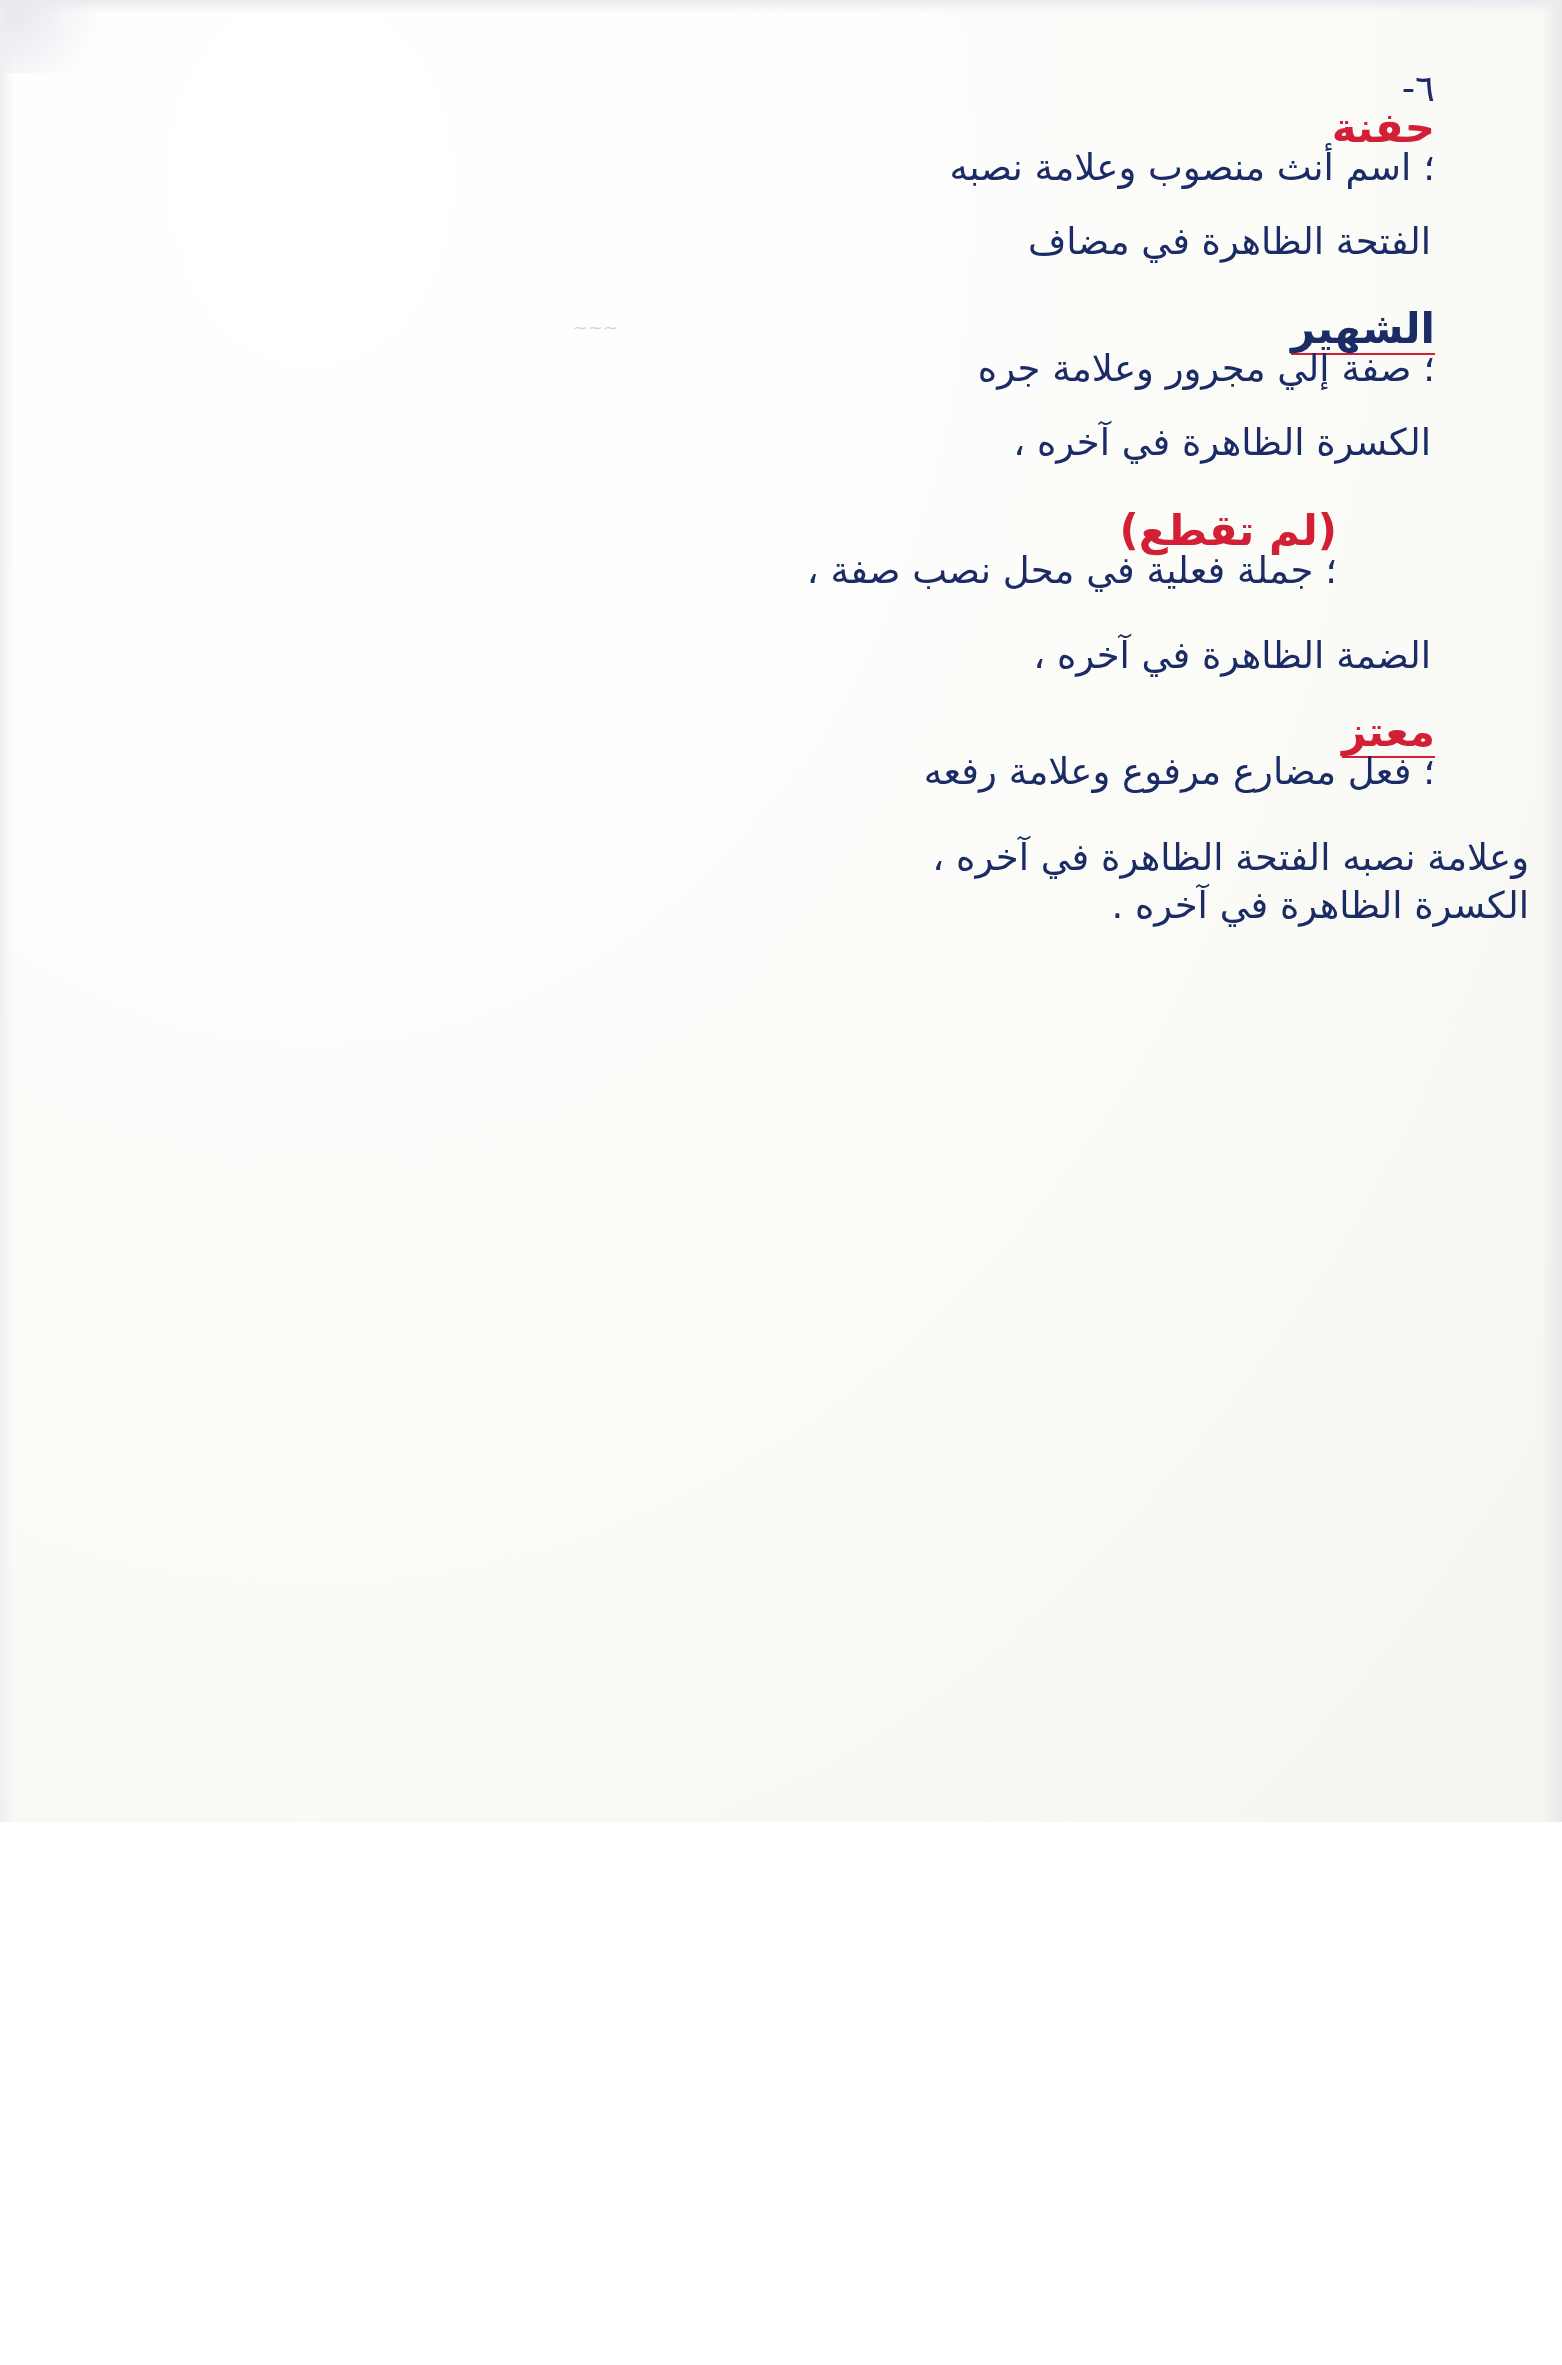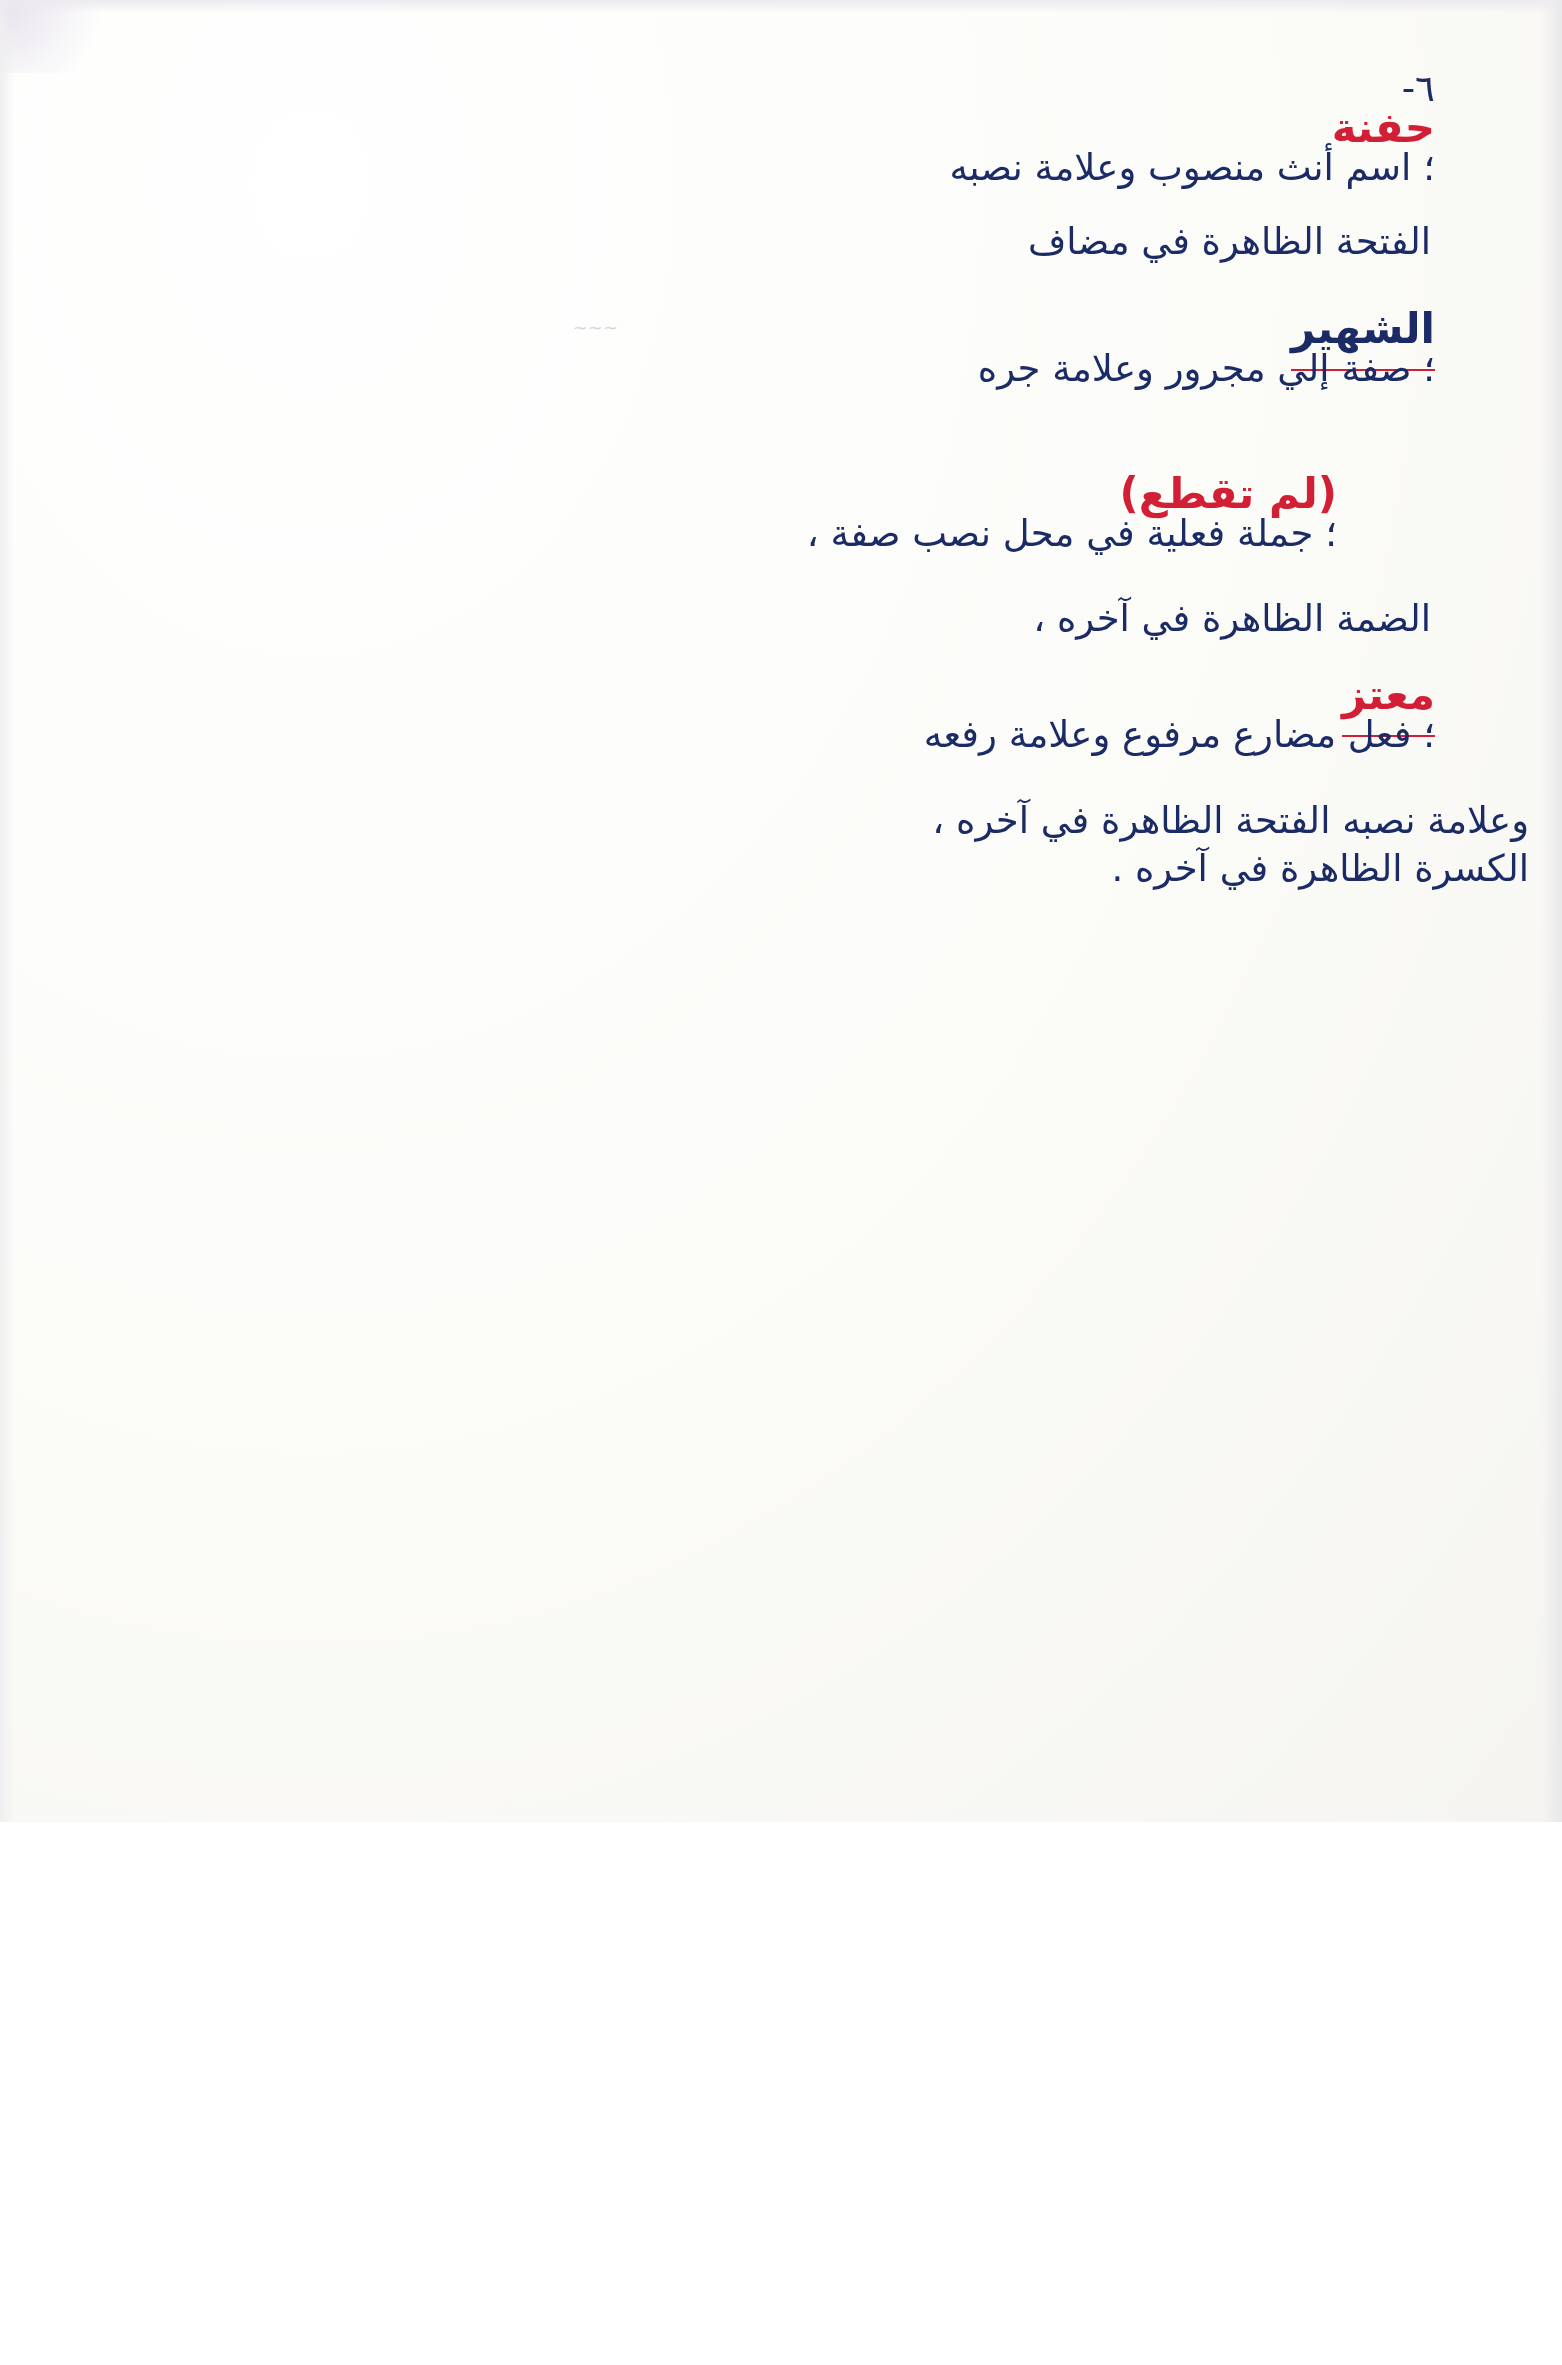--- a/index.html
+++ b/index.html
@@ -77,21 +77,21 @@
     padding-right: 98px;
   }
   .term {
     color: #d21f35;
     font-size: 42px;
     font-weight: bold;
     text-decoration: none;
   }
   .term.underlined {
     border-bottom: 2.4px solid #d21f35;
-    padding-bottom: 16px;
+    padding-bottom: 0;
   }
   .term.dark {
     color: #1b2b66;
   }
   .index-num {
     color: #1b2b66;
     font-size: 37px;
   }
   .smudge {
     position: absolute;
@@ -125,20 +125,21 @@
         <span>؛ اسم أنث منصوب وعلامة نصبه</span>
       </div>
       <div class="hw-line l2">الفتحة الظاهرة في مضاف</div>
     </div>
 
     <div class="entry">
       <div class="hw-line l1">
         <span class="term dark underlined">الشهير</span>
         <span>؛ صفة إلي مجرور وعلامة جره</span>
       </div>
+      <div class="hw-line l2">الكسرة الظاهرة في آخره ،</div>
     </div>
 
     <div class="entry">
       <div class="hw-line l2">
         <span class="term">(لم تقطع)</span>
         <span>؛ جملة فعلية في محل نصب صفة ،</span>
       </div>
     </div>
 
     <div class="entry">

